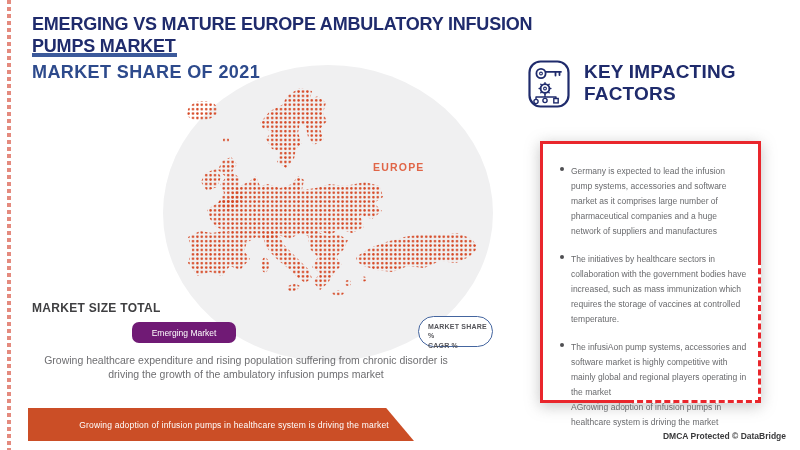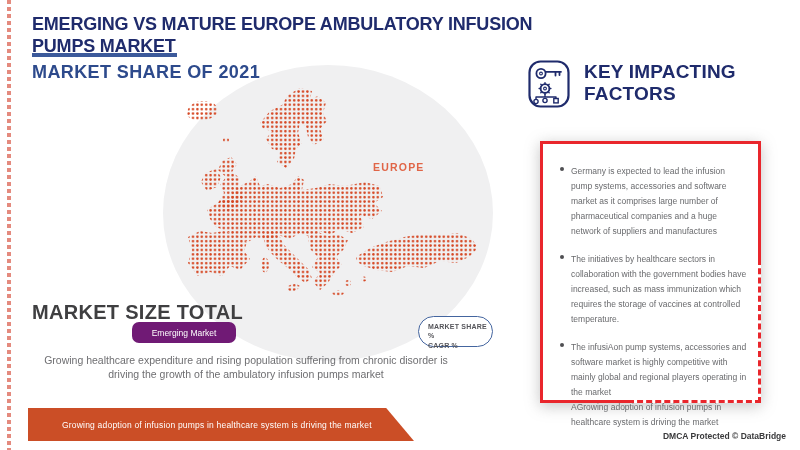--- a/index.html
+++ b/index.html
@@ -20,39 +20,39 @@
     font-weight:600; letter-spacing:0.4px; }
 
   
   .map-circle { position:absolute; left:163px; top:65px; width:330px; height:296px;
     border-radius:50%; background:#f0f0f1; }
   .map-svg { position:absolute; left:160px; top:85px; }
   .europe-label { position:absolute; left:373px; top:161px; color:#e06547;
     font-size:10.5px; font-weight:700; letter-spacing:1.2px; }
 
   
-  .ms-heading { position:absolute; left:32px; top:301px; color:#3f3f41; font-size:20px;
+  .ms-heading { position:absolute; left:32px; top:301px; color:#3f3f41; font-size:12px;
     font-weight:800; letter-spacing:0.3px; }
   .chip { position:absolute; top:322px; height:21px; border-radius:7px; color:#fff;
     font-size:8.5px; display:flex; align-items:center; justify-content:center; }
   .chip-mature { left:28px; width:97px; background:#d75c1a; }
   .chip-emerging { left:132px; width:104px; background:#701a75; }
   .ms-desc { position:absolute; left:28px; top:353px; width:436px; color:#6e6e71;
     font-size:10.5px; line-height:14px;text-align:center; }
 
   
   .badge { position:absolute; left:418px; top:316px; width:75px; height:31px;
     background:#fff; border:1.5px solid #44659f; border-radius:16px;
     padding:4.5px 0 0 9px; color:#55555a; font-size:7px; font-weight:700;
     line-height:9.5px; letter-spacing:0.2px; }
 
   
   .banner { position:absolute; left:28px; top:408px; width:386px; height:33px;
     background:#cb4e26; clip-path:polygon(0 0, 92.8% 0, 100% 100%, 0 100%);
-    display:flex; align-items:center; padding-left:34px; }
+    display:flex; align-items:center; padding-left:26px;justify-content:center; }
   .banner span { color:#fff; font-size:8.5px; letter-spacing:0.2px; }
 
   
   .kf-icon { position:absolute; left:528px; top:60px; }
   .kf-title { position:absolute; left:576px; top:61px; color:#1f2b6c; font-size:19px;
     font-weight:800; line-height:21.5px; letter-spacing:0.2px;margin-left:8px; }
   .kf-box { position:absolute; left:540px; top:141px; width:221px; height:262px;
     background:#fff; box-shadow:0 3px 14px rgba(110,110,110,0.4); }
   .kf-box .e { position:absolute; background:#e9262c; }
   .e-top { left:0; top:0; right:0; height:3px; }

